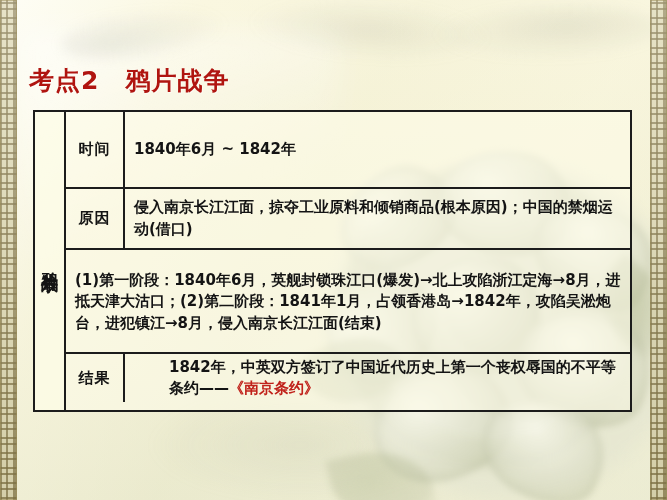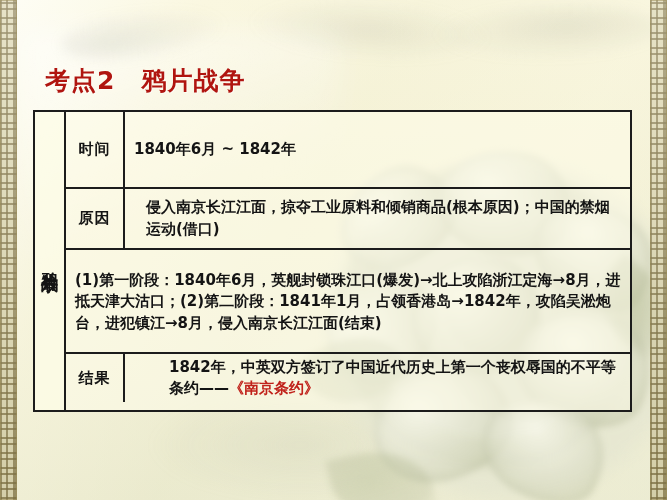--- a/index.html
+++ b/index.html
@@ -135,21 +135,20 @@
     position: absolute;
     left: 29px;
     top: 64px;
     font-family: "DejaVu Sans", "Liberation Sans", sans-serif;
     font-weight: bold;
     font-size: 25px;
     letter-spacing: 1px;
     color: #b01510;
     text-shadow: 1px 1px 0 rgba(255,255,255,0.55);
     white-space: pre;
-    margin-left: 16px;
   }
 
   
   .table-wrap {
     position: absolute;
     left: 33px;
     top: 110px;
     width: 599px;
     height: 302px;
     border: 2px solid #1c1c1c;
@@ -183,21 +182,21 @@
     display: flex;
     flex-direction: column;
   }
   .row {
     display: flex;
     border-bottom: 2px solid #1c1c1c;
     box-sizing: border-box;
   }
   .row:last-child { border-bottom: none; }
   .row-time    { height: 77px; }
-  .row-cause   { height: 61px; gap: 12px; }
+  .row-cause   { height: 61px; }
   .row-process { height: 104px; }
   .row-result  { height: 48px; gap: 35px; }
 
   .cell-key {
     width: 59px;
     flex: 0 0 59px;
     border-right: 2px solid #1c1c1c;
     box-sizing: border-box;
     display: flex;
     align-items: center;

